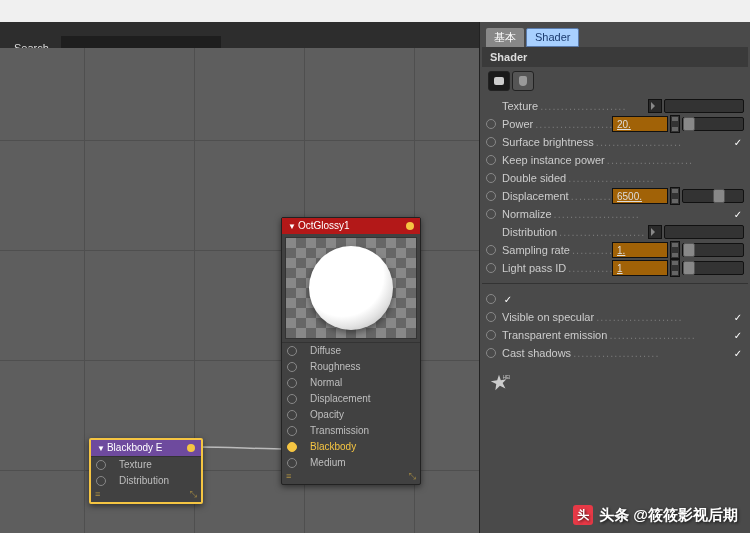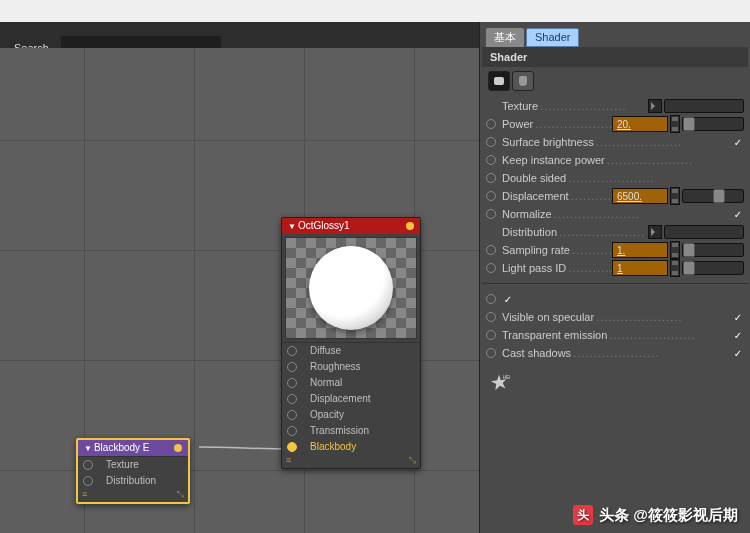--- a/index.html
+++ b/index.html
@@ -120,28 +120,32 @@
               <span class="lbl">Opacity</span>
             </div>
             <div class="row">
               <div class="port"></div>
               <span class="lbl">Transmission</span>
             </div>
             <div class="row active">
               <div class="port"></div>
               <span class="lbl">Blackbody</span>
             </div>
+            <div class="row">
+              <div class="port"></div>
+              <span class="lbl">Medium</span>
+            </div>
           </div>
         <div class="node-footer">
             <span>≡</span>
             <span>⤡</span>
           </div>
       </div>
 
-      <div class="node small" style="top:390px; left:76px;">
+      <div class="node small" style="top:390px; left:89px;">
         <div class="title title-purple">
           <span><span class="tri">▼</span><span>Blackbody E</span></span>
           <span class="dot"></span>
         </div>
         <div class="inputs" id="bb-inputs">
             <div class="row">
               <div class="port"></div>
               <span class="lbl">Texture</span>
             </div>
             <div class="row">

